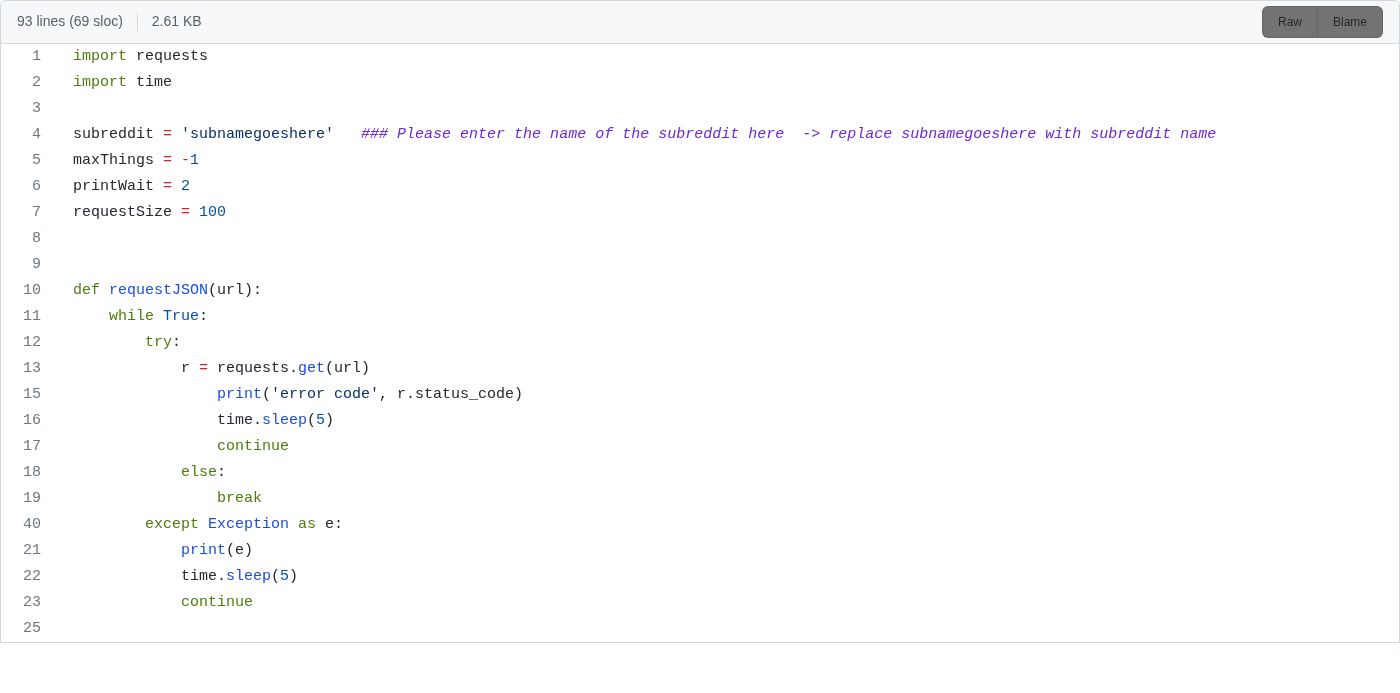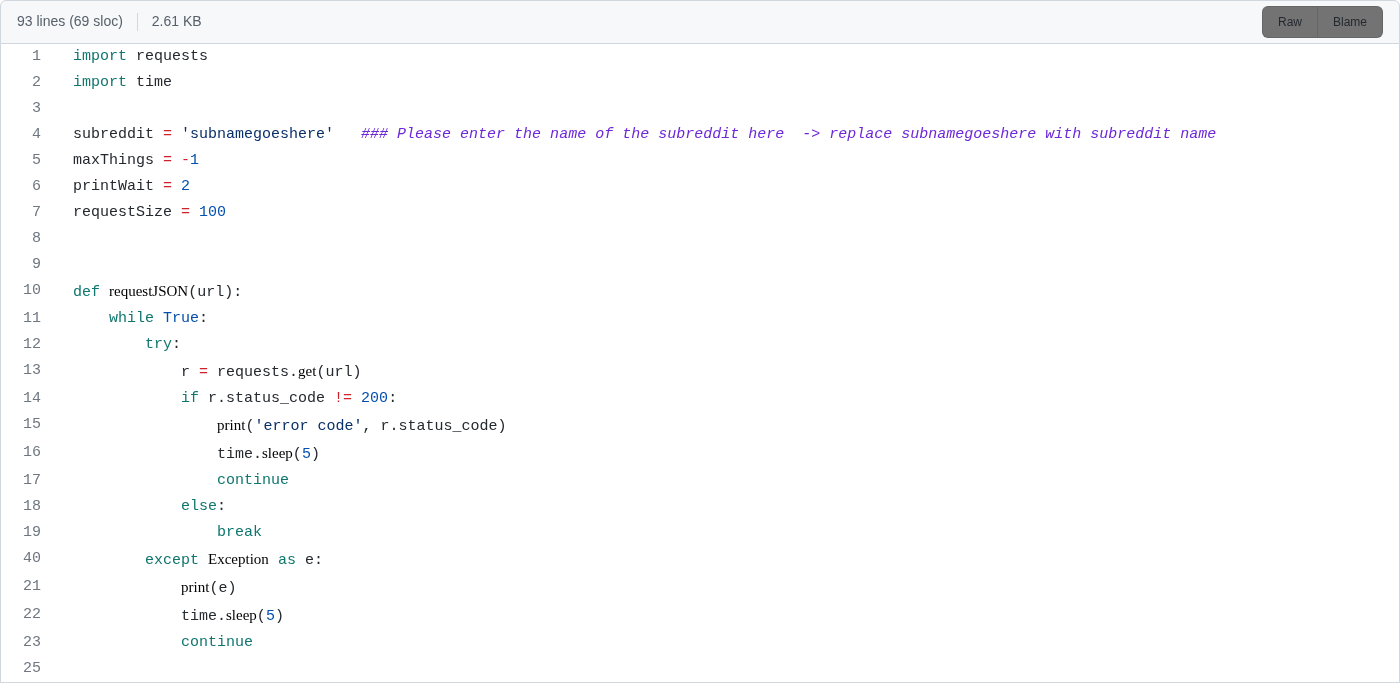--- a/index.html
+++ b/index.html
@@ -67,25 +67,25 @@
     padding-right: 16px;
     color: #6e7781;
     user-select: none;
     font-variant-numeric: tabular-nums;
   }
   .code {
     flex: 1;
     padding-left: 16px;
     white-space: pre;
   }
-  .tok-kw { color: #0f766e; text-align: center; }        
+  .tok-kw { color: #4d7c0f; text-align: center; }        
   .tok-bool { color: #0550ae; }      
   .tok-str { color: #0a3069; }       
   .tok-num { color: #0550ae; }       
-  .tok-fn { color: #000000; font-family: Liberation Serif, serif; }      
+  .tok-fn { color: #1d4ed8; }      
   .tok-op { color: #cf222e; }        
   .tok-cm { color: #6d28d9; font-style: italic; } 
 </style>
 </head>
 <body>
 
 <div class="file-header">
   <div class="file-info">
     <span>93 lines (69 sloc)</span>
     <span class="divider"></span>
@@ -144,24 +144,20 @@
     </div>
     <div class="code-row">
       <div class="ln">12</div>
       <div class="code"><span>        </span><span class="tok-kw">try</span><span>:</span></div>
     </div>
     <div class="code-row">
       <div class="ln">13</div>
       <div class="code"><span>            r </span><span class="tok-op">=</span><span> requests.</span><span class="tok-fn">get</span><span>(url)</span></div>
     </div>
     <div class="code-row">
-      <div class="ln">14</div>
-      <div class="code"><span>            </span><span class="tok-kw">if</span><span> r.status_code </span><span class="tok-op">!=</span><span> </span><span class="tok-num">200</span><span>:</span></div>
-    </div>
-    <div class="code-row">
       <div class="ln">15</div>
       <div class="code"><span>                </span><span class="tok-fn">print</span><span>(</span><span class="tok-str">'error code'</span><span>, r.status_code)</span></div>
     </div>
     <div class="code-row">
       <div class="ln">16</div>
       <div class="code"><span>                time.</span><span class="tok-fn">sleep</span><span>(</span><span class="tok-num">5</span><span>)</span></div>
     </div>
     <div class="code-row">
       <div class="ln">17</div>
       <div class="code"><span>                </span><span class="tok-kw">continue</span></div>

